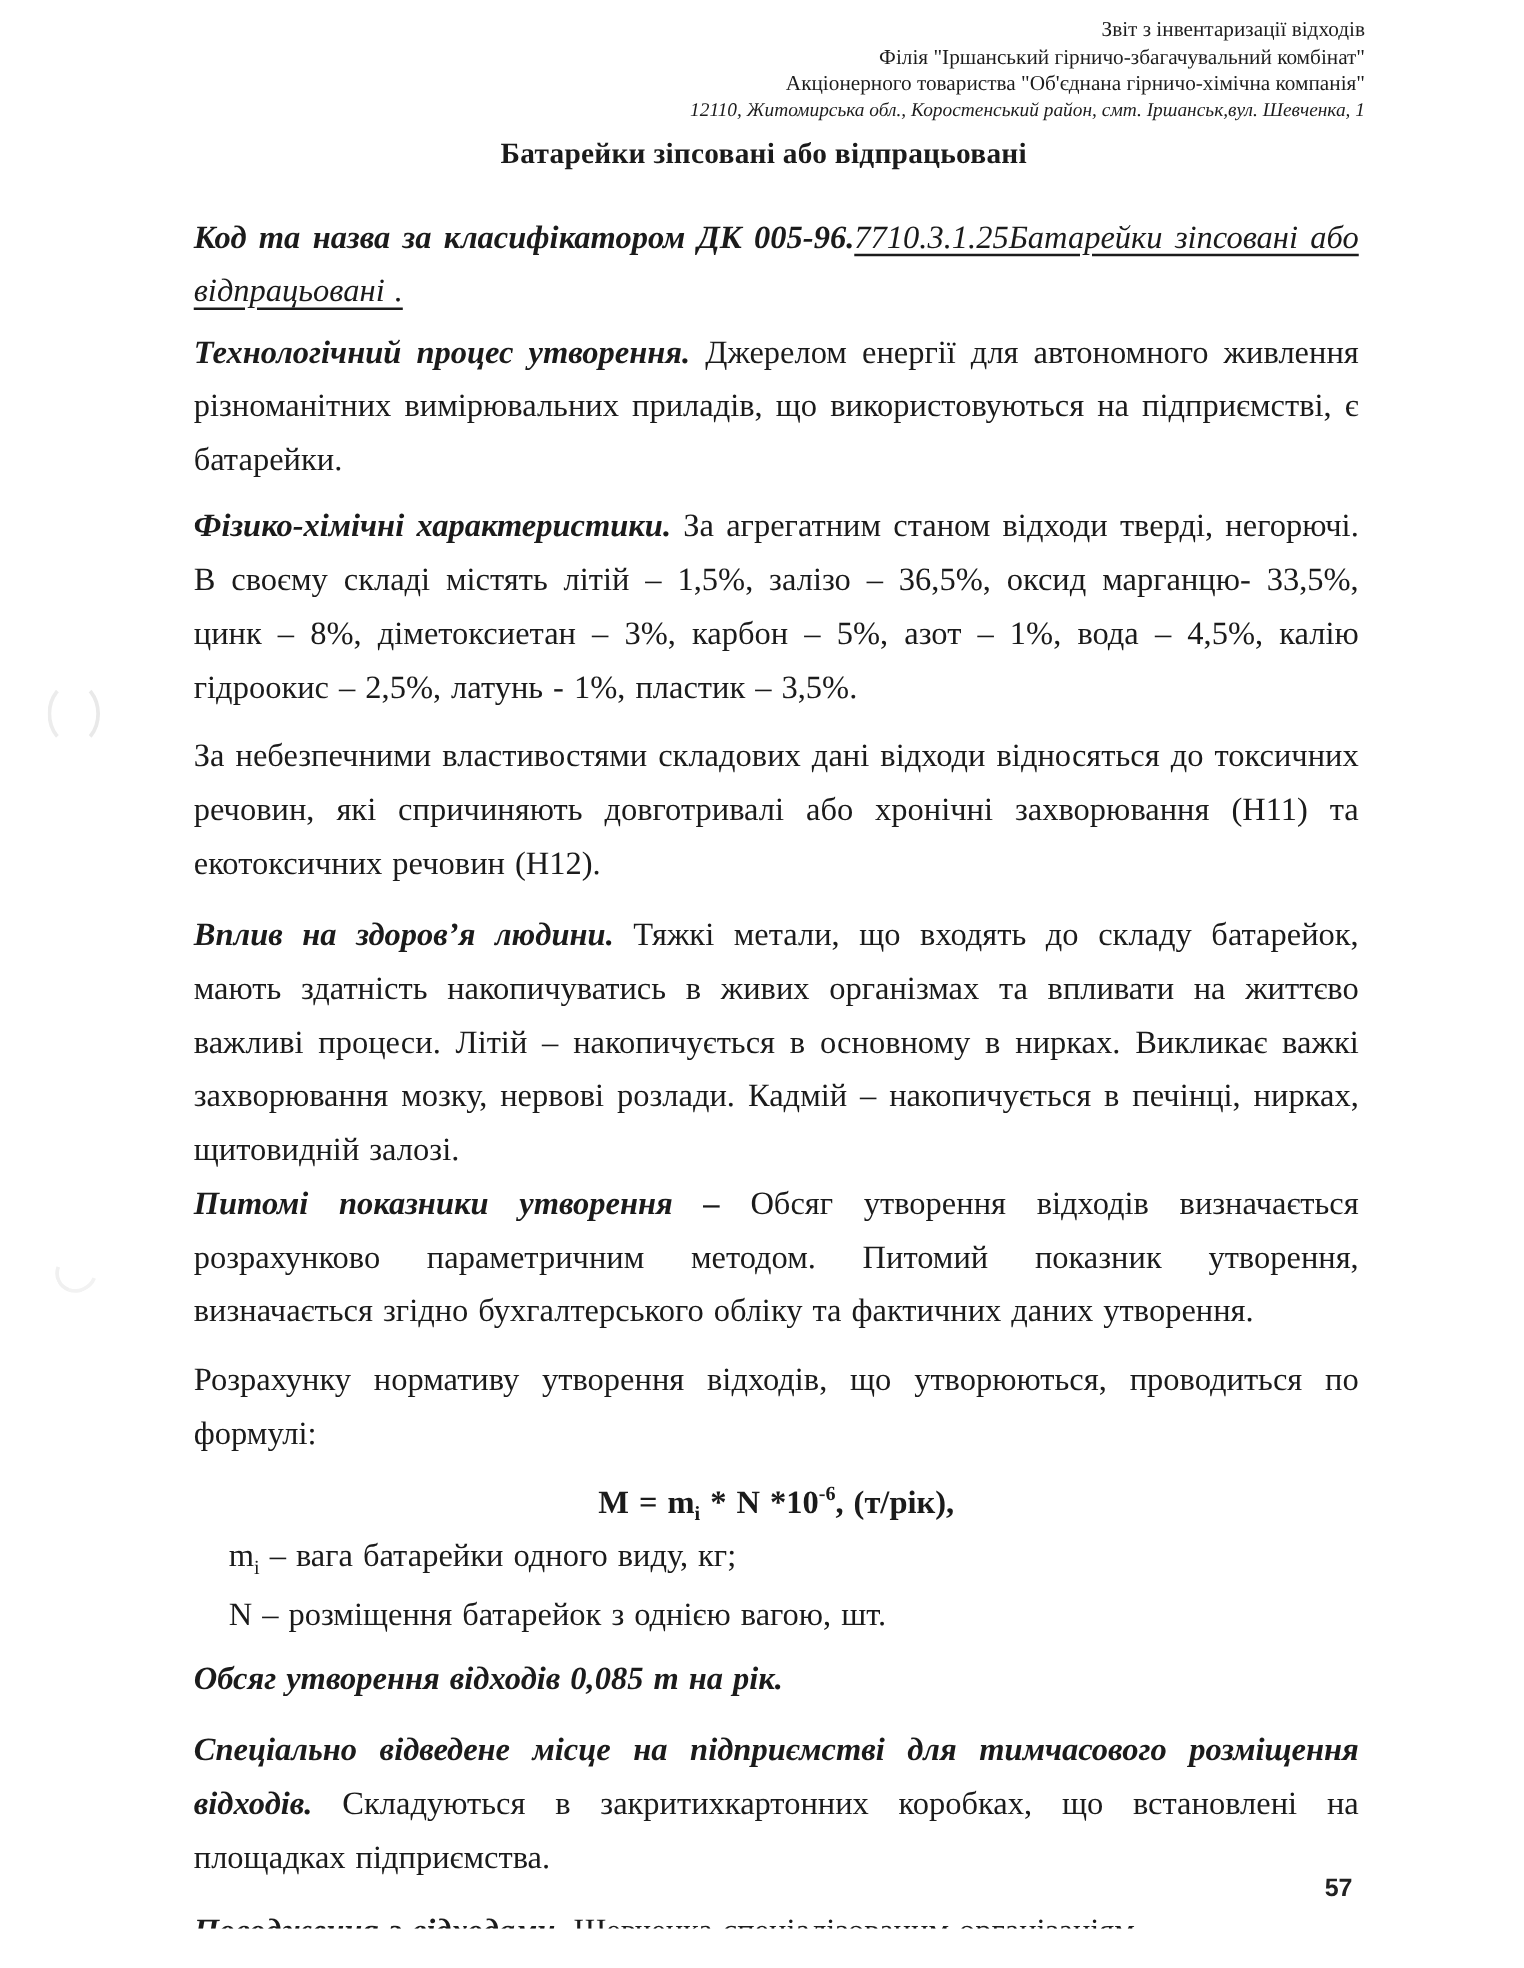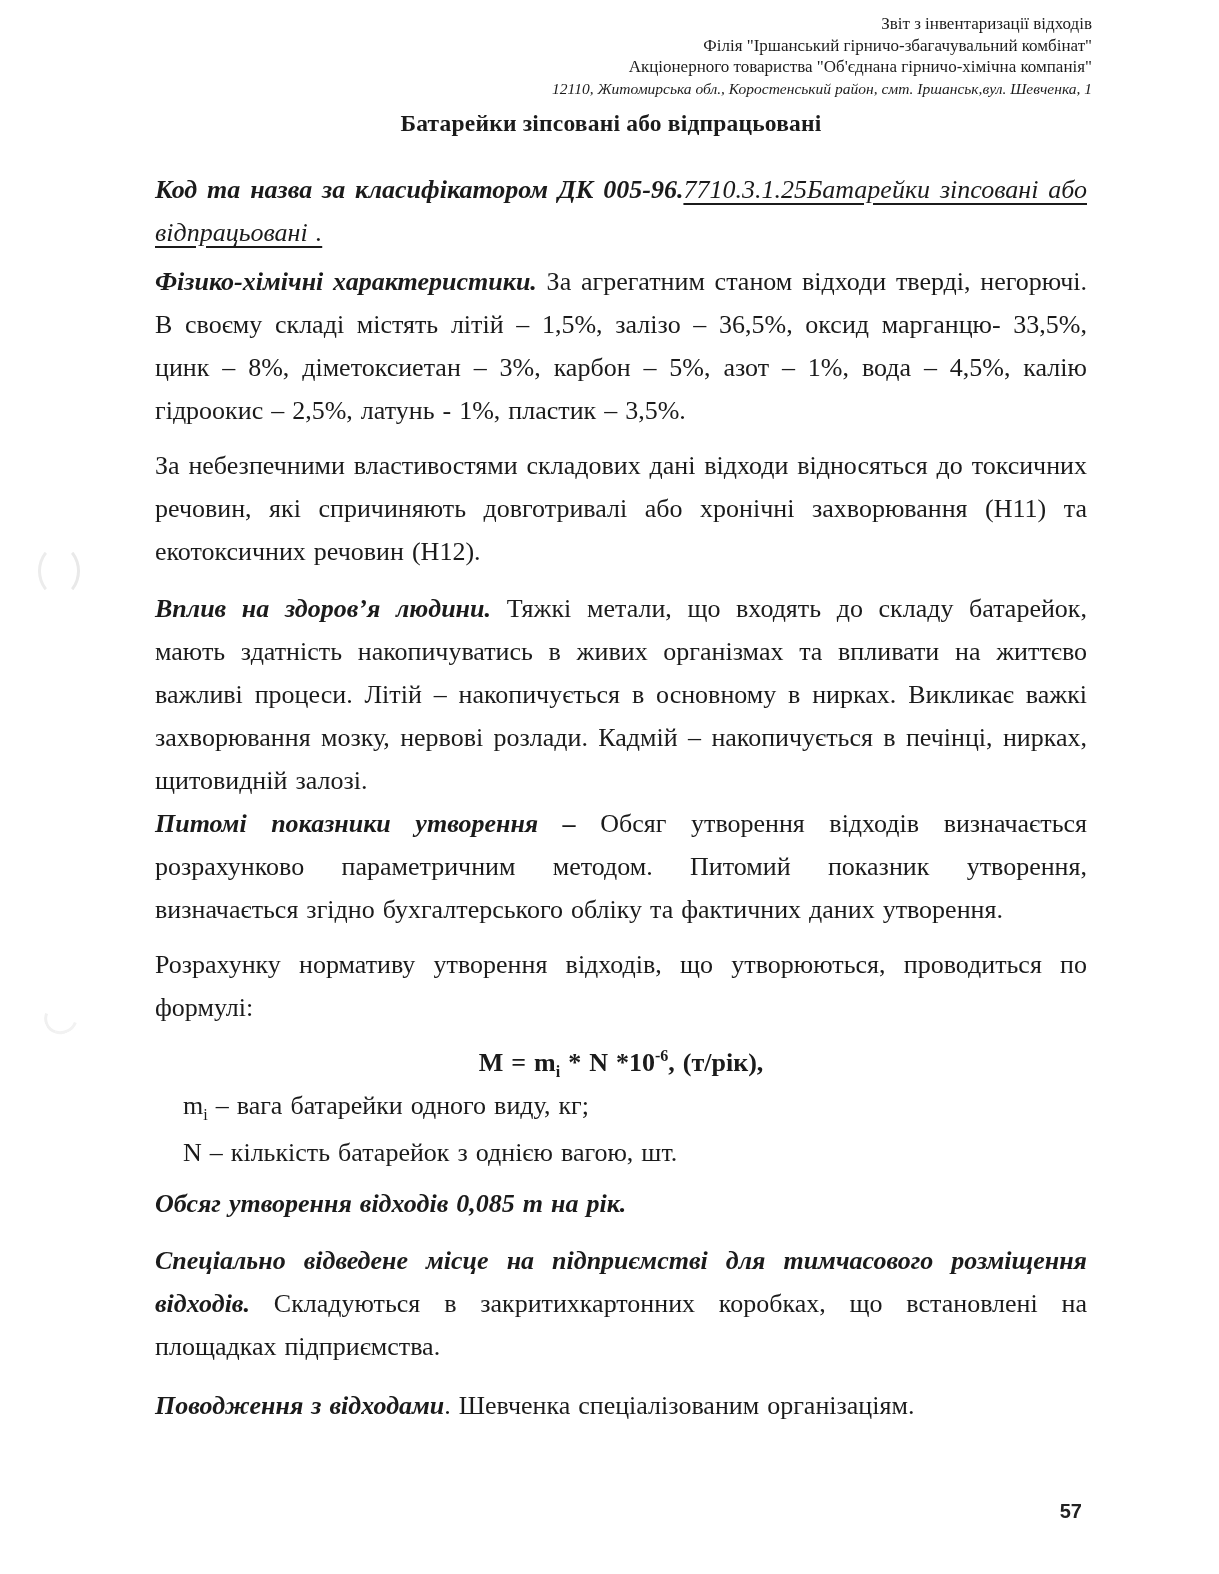--- a/index.html
+++ b/index.html
@@ -77,36 +77,37 @@
     <div>Акціонерного товариства "Об'єднана гірничо-хімічна компанія"</div>
     <div class="addr">12110, Житомирська обл., Коростенський район, смт. Іршанськ,вул. Шевченка, 1</div>
   </header>
 
   <h1 class="title">Батарейки зіпсовані або відпрацьовані</h1>
 
   <main class="content">
 
     <p class="mb6"><span class="lead">Код та назва за класифікатором ДК 005-96.</span><span class="ul-it">7710.3.1.25Батарейки зіпсовані або відпрацьовані .</span></p>
 
+    <p class="mb10"><span class="lead">Технологічний процес утворення.</span> <span>Джерелом енергії для автономного живлення різноманітних вимірювальних приладів, що використовуються на підприємстві, є батарейки.</span></p>
 
     <p class="mb12"><span class="lead">Фізико-хімічні характеристики.</span> <span>За агрегатним станом відходи тверді, негорючі. В своєму складі містять літій – 1,5%, залізо – 36,5%, оксид марганцю- 33,5%, цинк – 8%, діметоксиетан – 3%, карбон – 5%, азот – 1%, вода – 4,5%, калію гідроокис – 2,5%, латунь - 1%, пластик – 3,5%.</span></p>
 
     <p class="mb14"><span>За небезпечними властивостями складових дані відходи  відносяться до токсичних речовин, які спричиняють довготривалі або хронічні захворювання (Н11) та екотоксичних речовин (Н12).</span></p>
 
     <p><span class="lead">Вплив на здоров’я людини.</span> <span>Тяжкі метали, що входять до складу батарейок, мають здатність накопичуватись в живих організмах та впливати на життєво важливі процеси. Літій – накопичується в основному в нирках. Викликає важкі захворювання мозку, нервові розлади. Кадмій – накопичується в печінці, нирках, щитовидній залозі.</span></p>
 
     <p class="mb12"><span class="lead">Питомі показники утворення –</span> <span>Обсяг утворення відходів визначається розрахунково параметричним методом. Питомий показник утворення, визначається згідно бухгалтерського обліку та  фактичних даних утворення.</span></p>
 
     <p class="mb12"><span>Розрахунку нормативу утворення відходів, що утворюються, проводиться по формулі:</span></p>
 
     <p class="formula"><span>М = m</span><sub>i</sub><span> * N *10</span><sup>-6</sup><span>, (т/рік),</span></p>
 
     <p class="def mb4"><span>m</span><sub>i</sub><span> – вага батарейки одного виду, кг;</span></p>
 
-    <p class="def mb8"><span>N – кількість батарейок  з однією вагою, шт.</span></p>
+    <p class="def mb8"><span>N – розміщення батарейок  з однією вагою, шт.</span></p>
 
     <p class="lead mb14">Обсяг утворення відходів 0,085 т на рік.</p>
 
     <p class="mb16"><span class="lead">Спеціально відведене місце на підприємстві для тимчасового розміщення відходів.</span> <span>Складуються в закритихкартонних коробках, що встановлені на площадках підприємства.</span></p>
 
     <p><span class="lead">Поводження з відходами</span><span>. Шевченка спеціалізованим організаціям.</span></p>
 
   </main>
 
   <div class="artifact a1"></div>

